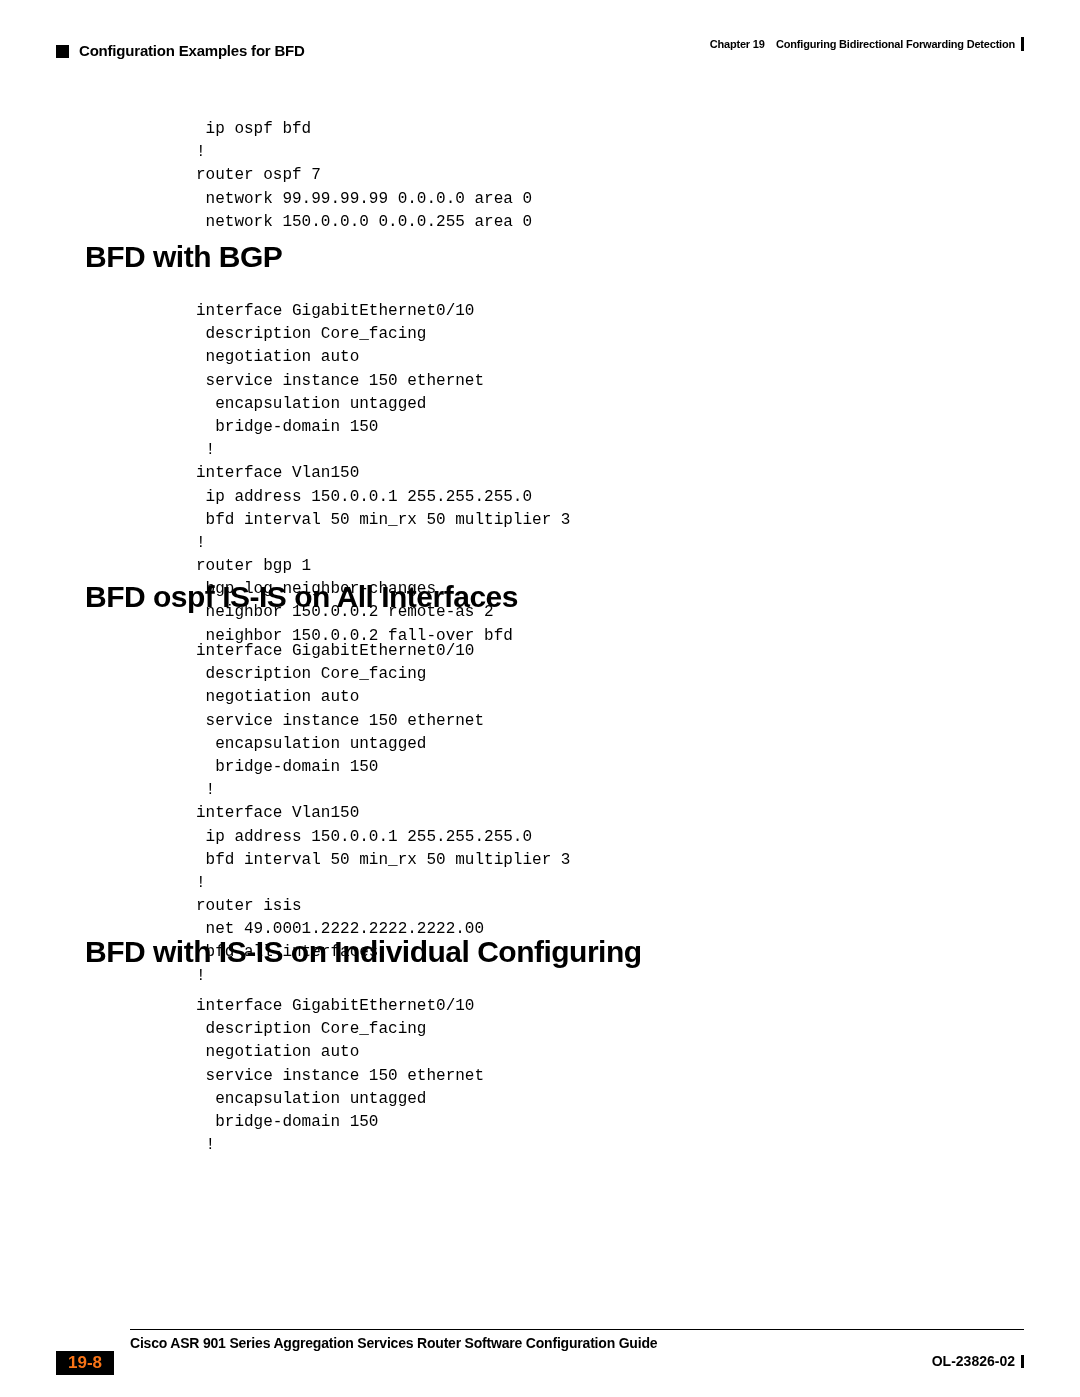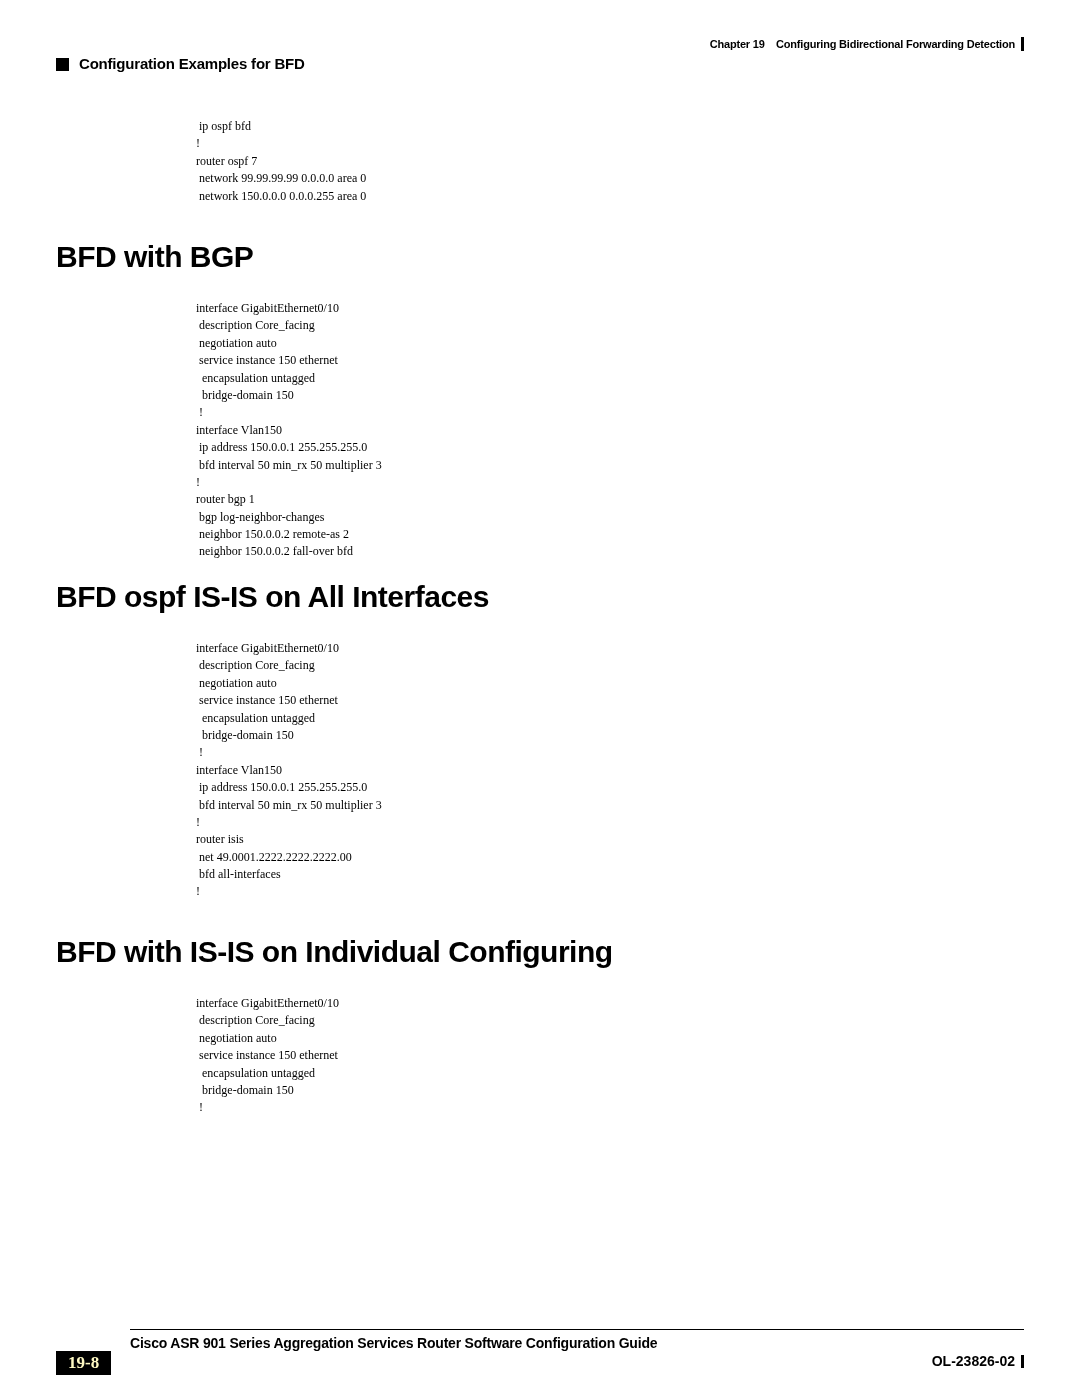--- a/index.html
+++ b/index.html
@@ -25,21 +25,21 @@
       width: 3px;
       height: 14px;
       background: #000;
       vertical-align: middle;
       margin-left: 6px;
       position: relative;
       top: -1px;
     }
     .header-left {
       position: absolute;
-      top: 55px;
+      top: 42px;
       left: 56px;
       font-size: 15px;
       font-weight: bold;
       font-family: 'Arial Narrow', Arial, sans-serif;
       letter-spacing: -0.2px;
     }
     .black-square {
       display: inline-block;
       width: 13px;
       height: 13px;
@@ -48,32 +48,33 @@
       margin-right: 10px;
       position: relative;
       top: -1px;
     }
     .content {
       position: absolute;
       left: 56px;
       right: 56px;
     }
     .code-block {
-      font-family: Liberation Serif, serif;
-      font-size: 12px;
+      font-family: Liberation Mono, monospace;
+      font-size: 16px;
       line-height: 1.45;
       white-space: pre;
       margin-left: 140px;
     }
     .section1 { top: 118px; }
     .heading {
       font-family: 'Arial Narrow', Arial, sans-serif;
       font-size: 30px;
       font-weight: bold;
       letter-spacing: -0.5px;
+      margin-left: 29px;
     }
     .section2 { top: 240px; }
     .section3 { top: 300px; }
     .section4 { top: 580px; }
     .section5 { top: 640px; }
     .section6 { top: 935px; }
     .section7 { top: 995px; }
     .footer {
       position: absolute;
       bottom: 0;
@@ -96,25 +97,25 @@
       font-size: 14px;
       font-weight: bold;
       font-family: 'Arial Narrow', Arial, sans-serif;
       letter-spacing: -0.2px;
     }
     .page-badge {
       position: absolute;
       left: 56px;
       top: 22px;
       background: #000;
-      color: #fef9c3;
+      color: #f97316;
       font-size: 17px;
       font-weight: bold;
       padding: 2px 12px 2px 12px;
-      font-family: Liberation Serif, serif;
+      font-family: Liberation Sans, sans-serif;
     }
     .doc-id {
       position: absolute;
       right: 56px;
       top: 24px;
       font-size: 14px;
       font-weight: bold;
       font-family: 'Arial Narrow', Arial, sans-serif;
     }
     .doc-id .bar2 {

